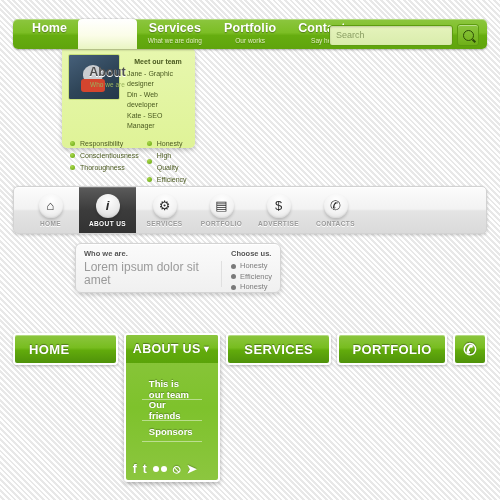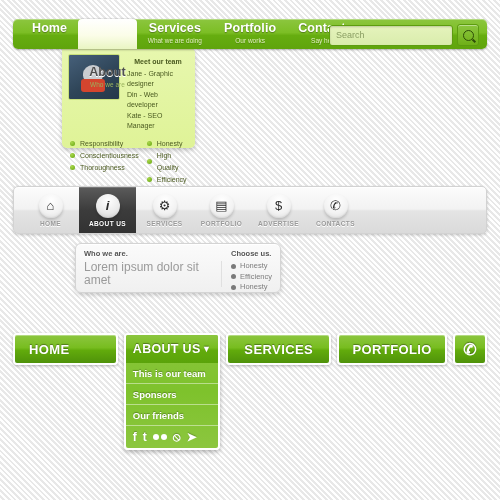--- a/index.html
+++ b/index.html
@@ -171,21 +171,21 @@
     background:linear-gradient(to bottom,#8cc63f 0%,#7ec22c 50%,#8cc63f 100%);
     overflow:hidden;
   }
   .dhead{
     height:28px;display:flex;align-items:center;justify-content:space-between;padding:0 7px;
     background:linear-gradient(to bottom,#8cc63f 0%,#78bd20 45%,#62ab0c 55%,#5aa30a 100%);
     font-size:12.5px;font-weight:bold;color:#fff;letter-spacing:.3px;
     text-shadow:0 -1px 1px rgba(0,0,0,.38);cursor:pointer;
   }
   .chev{font-size:9px;line-height:1;}
-  .dlist{list-style:none;margin:0;padding:0;border-radius:13px;}
+  .dlist{list-style:none;margin:16px;padding:0;border-radius:13px;}
   .dli{
     height:20px;display:flex;align-items:center;padding:0 7px;
     font-size:9.5px;font-weight:bold;color:#ffffff;
     text-shadow:0 -1px 1px rgba(0,0,0,.30);
     border-bottom:1px solid rgba(255,255,255,.45);cursor:pointer;
   }
   .social{
     height:22px;display:flex;align-items:center;gap:6px;padding:0 7px;
     color:#ffffff;font-size:12px;font-weight:bold;
   }
@@ -329,22 +329,22 @@
     <div class="btnrow">
       <div class="gbtn home">HOME</div>
 
       <div class="dropwrap">
         <div class="dhead">
           <span>ABOUT US</span>
           <span class="chev">▼</span>
         </div>
         <ul class="dlist">
           <li class="dli">This is our team</li>
+          <li class="dli">Our friends</li>
           <li class="dli">Sponsors</li>
-          <li class="dli">Our friends</li>
         </ul>
         <div class="social">
           <span class="sicon">f</span>
           <span class="sicon">t</span>
           <span class="sicon dots">
               <i></i>
               <i></i>
             </span>
           <span class="sicon">⦸</span>
           <span class="sicon">➤</span>

